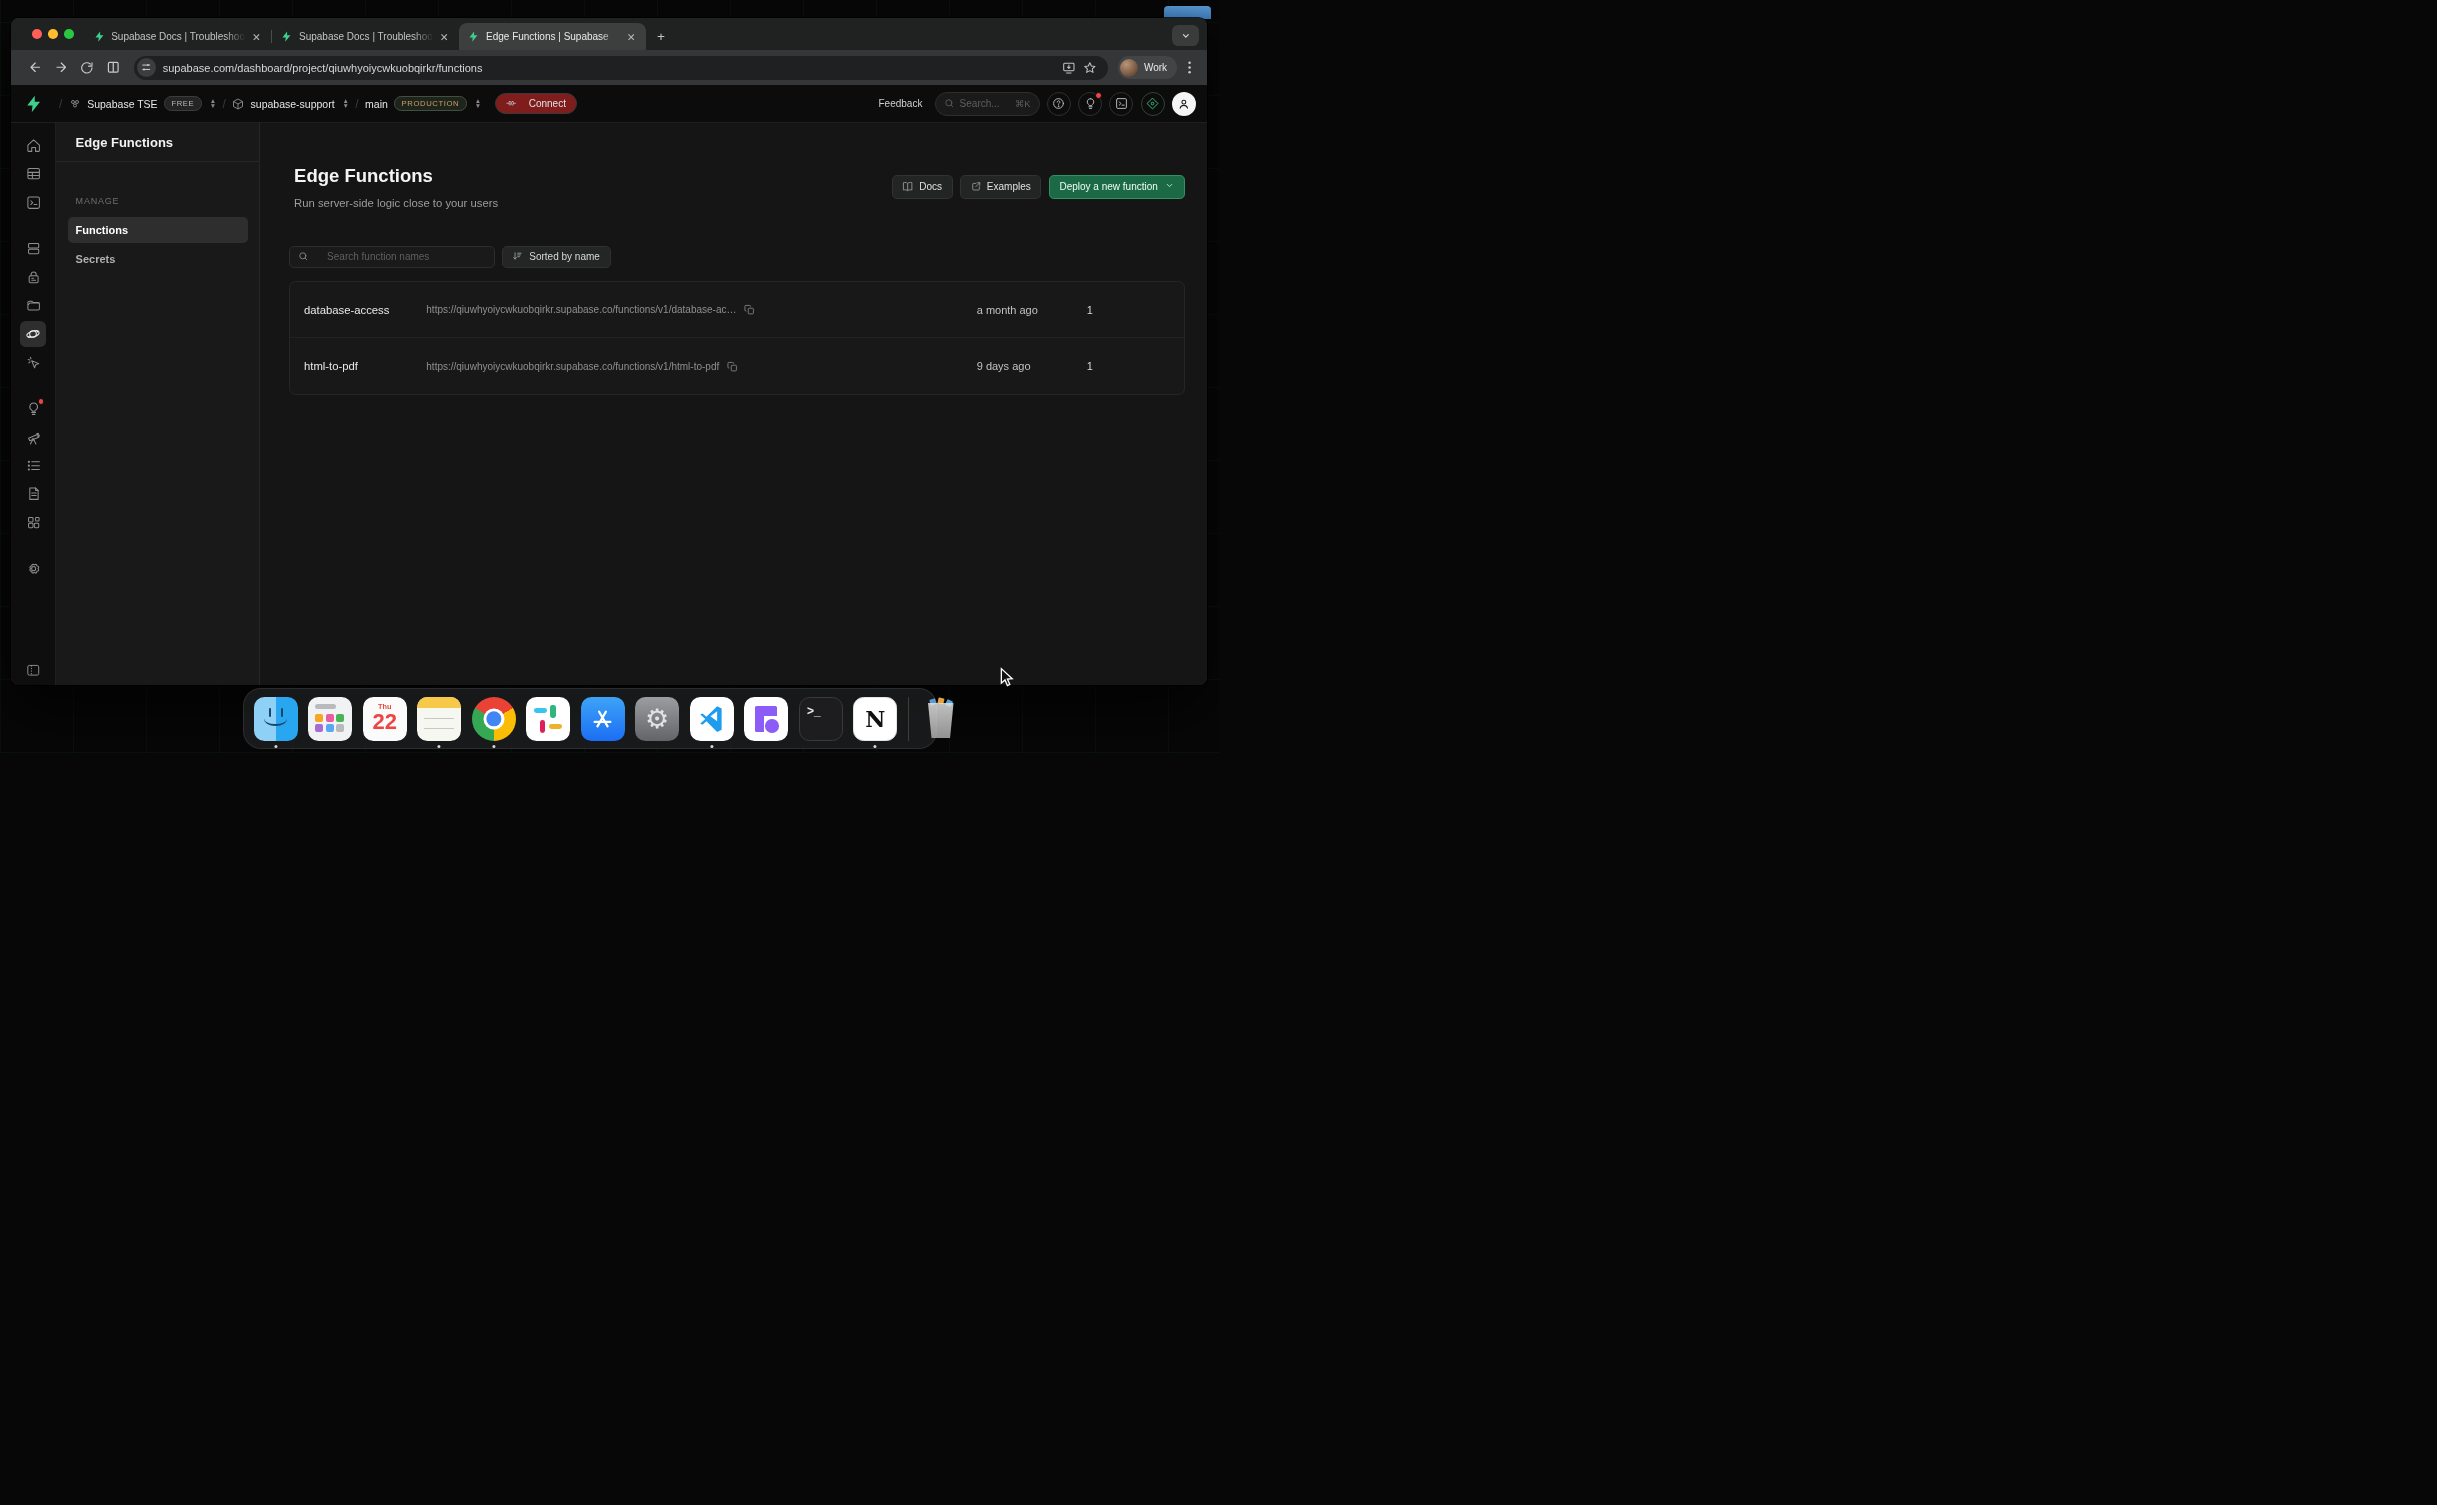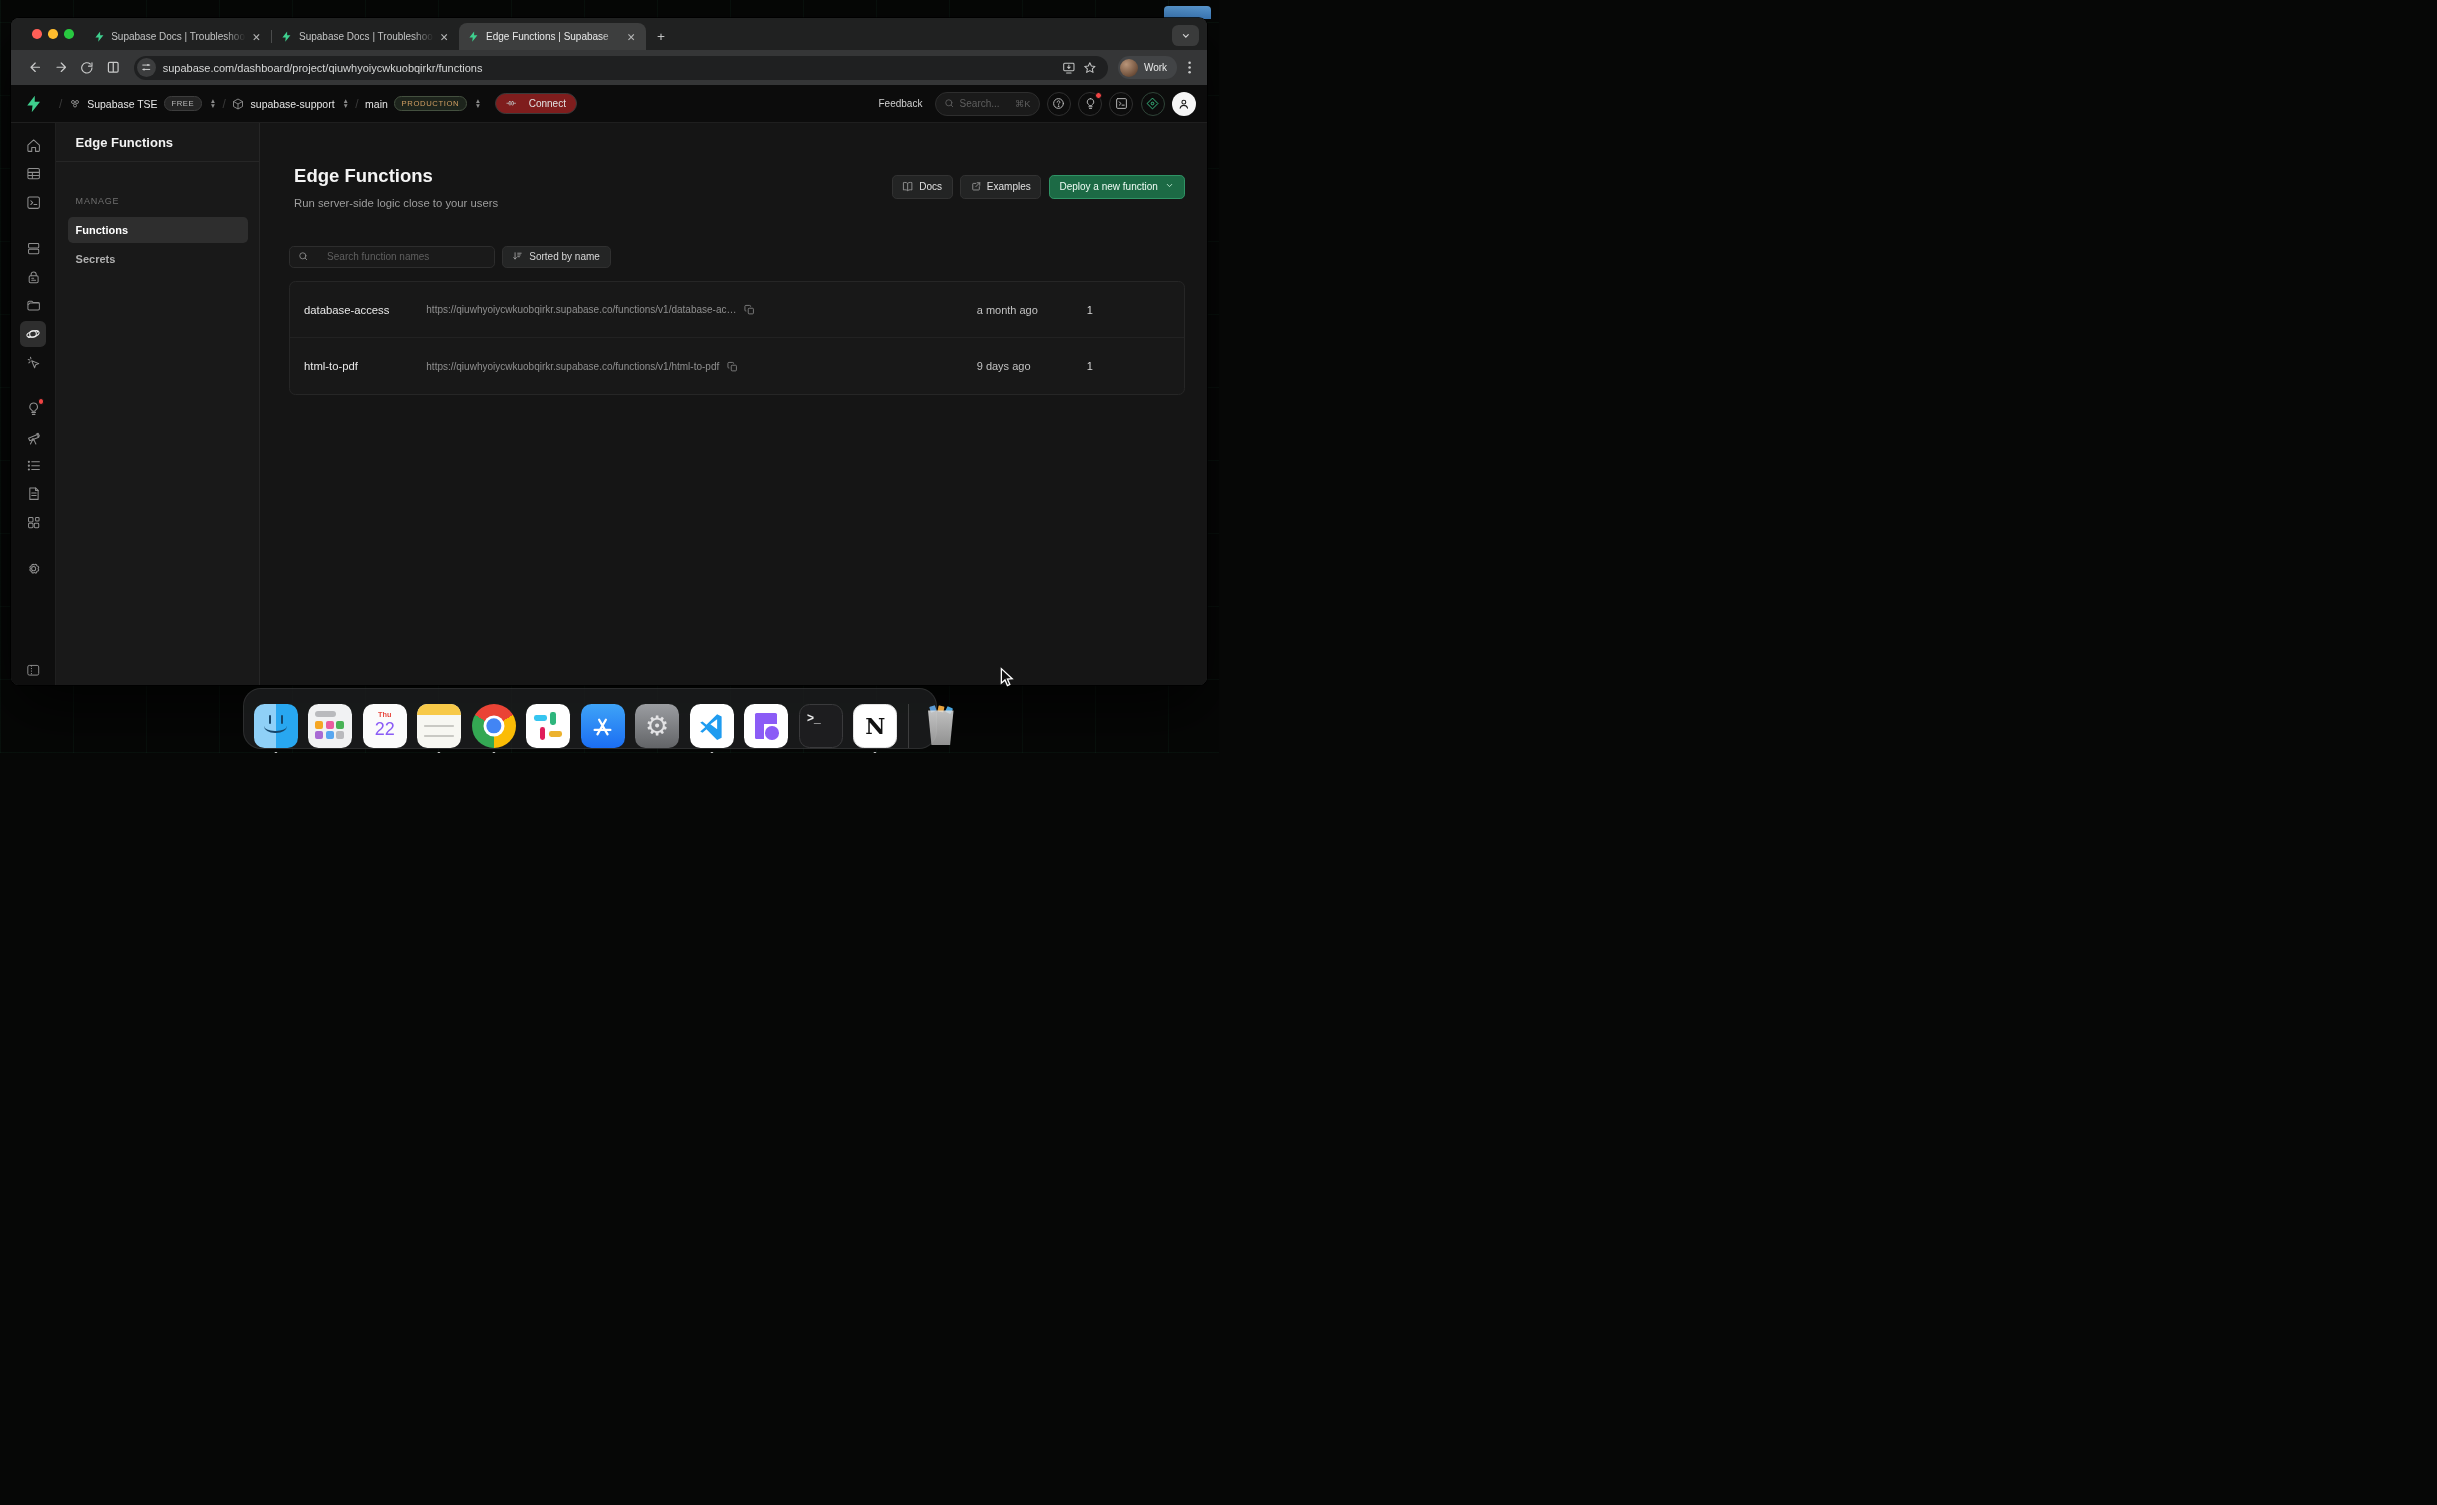--- a/index.html
+++ b/index.html
@@ -99,38 +99,38 @@
   .c-upd{width:110px;}
   .c-dep{width:97px;}
   .t-row .c-name{color:#e8e8e8;font-size:11.3px;}
   .t-row .c-url{color:#8f8f8f;font-family:"DejaVu Sans Mono",monospace;font-size:10px;}
   .copy-btn{color:#8f8f8f;display:flex;}
   .t-row .c-upd{color:#c2c2c2;font-size:11px;}
   .t-row .c-dep{color:#d6d6d6;font-size:11px;}
 
   
   .dock{position:absolute;left:243px;top:688px;width:694px;height:61px;border-radius:18px;
-    background:rgba(32,33,34,.72);border:0.8px solid rgba(255,255,255,.09);display:flex;align-items:flex-end;gap:10.5px;padding:0 9.7px;}
+    background:rgba(32,33,34,.72);border:0.8px solid rgba(255,255,255,.09);display:flex;align-items:center;gap:10.5px;padding:0 9.7px;}
   .dock-item{position:relative;width:44px;height:44px;flex:0 0 auto;}
   .tile{width:44px;height:44px;border-radius:10.5px;position:relative;overflow:hidden;}
   .run-dot{position:absolute;left:50%;bottom:-7.3px;transform:translateX(-50%);width:3.2px;height:3.2px;border-radius:50%;background:#d9d9d9;}
   .dock-sep{width:0.8px;height:44px;background:rgba(255,255,255,.16);flex:0 0 auto;}
   
   .tile.finder{background:linear-gradient(to right,#8fd0f7 50%,#28a7f0 50%);}
   .finder .eye{position:absolute;top:11.3px;width:2.4px;height:9px;border-radius:1.6px;background:#16466b;}
   .finder .smile{position:absolute;left:10.5px;top:14.5px;width:22.6px;height:14.5px;border:2.4px solid #16466b;border-top:none;border-left:none;border-right:none;border-radius:50%;}
   
   .tile.launchpad{background:#f1f2f3;}
   .lp-pill{position:absolute;left:7.3px;top:7.3px;width:21px;height:5.6px;border-radius:3.2px;background:#b9babd;}
   .lp-grid{position:absolute;left:7.3px;top:17px;width:29px;display:grid;grid-template-columns:repeat(3,8px);gap:2.4px;}
   .lp-grid i{width:8px;height:8px;border-radius:2px;display:block;}
   
   .tile.calendar{background:#fbfbfb;display:flex;flex-direction:column;align-items:center;}
   .cal-dow{color:#e8483f;font-size:7.3px;font-weight:700;margin-top:5.6px;}
-  .cal-day{color:#8b5cf6;font-size:18px;font-weight:400;line-height:21px;}
+  .cal-day{color:#ef4444;font-size:22px;font-weight:700;line-height:21px;}
   
   .tile.notes{background:#f7f7f2;}
   .notes-band{position:absolute;top:0;left:0;right:0;height:11.3px;background:#f7c948;}
   .notes-line{position:absolute;left:7.3px;right:7.3px;height:1.6px;background:#c9c9c4;border-radius:0.8px;}
   
   .tile.chrome{border-radius:50%;background:conic-gradient(from -60deg,#ea4335 0 120deg,#fbbc05 120deg 240deg,#34a853 240deg 360deg);}
   .chrome-white{position:absolute;left:50%;top:50%;transform:translate(-50%,-50%);width:21px;height:21px;border-radius:50%;background:#fff;}
   .chrome-blue{position:absolute;left:50%;top:50%;transform:translate(-50%,-50%);width:15.3px;height:15.3px;border-radius:50%;background:#4285f4;}
   
   .tile.slack{background:#fff;}

